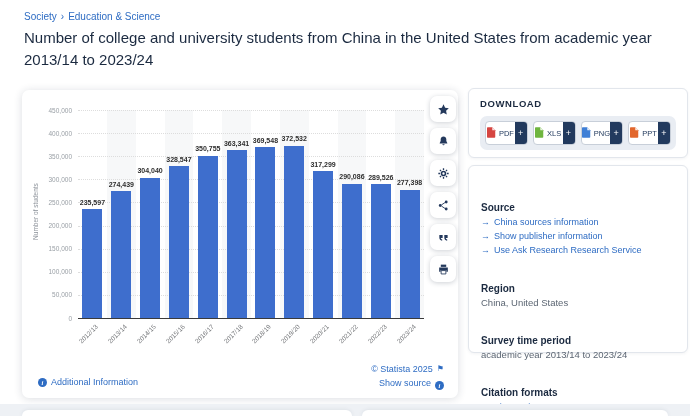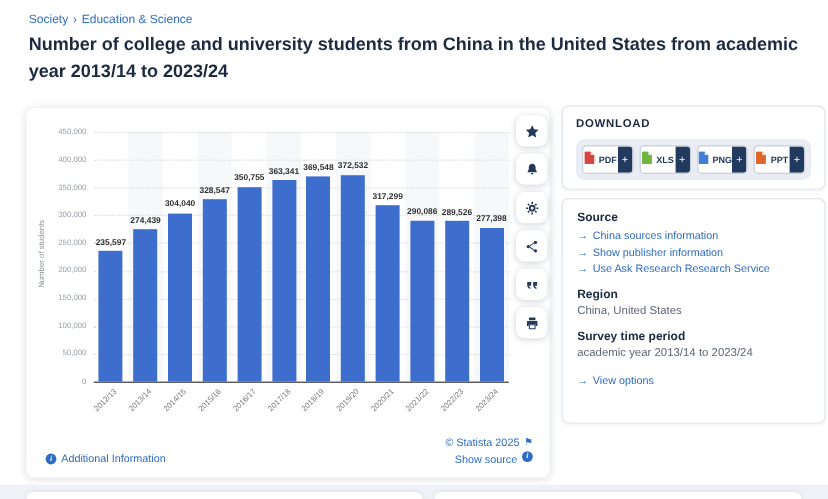--- a/index.html
+++ b/index.html
@@ -4,21 +4,21 @@
 <style>
   * { margin:0; padding:0; box-sizing:border-box; }
   html,body { width:690px; height:416px; overflow:hidden; background:#ffffff;
     font-family:"Liberation Sans", sans-serif; position:relative; }
 
   
   .breadcrumb { position:absolute; left:24px; top:11px; font-size:10px; color:#2e6cc3; }
   .bc-item { cursor:pointer;text-align:right; }
   .bc-sep { margin:0 4px; color:#2e6cc3; }
   .page-title { position:absolute; left:24px; top:27px; width:654px;
-    font-size:15px; line-height:22px; font-weight:700; color:#1b2a40; }
+    font-size:15px; line-height:22px; font-weight:400; color:#1b2a40; }
 
   
   .chart-card { position:absolute; left:22px; top:90px; width:436px; height:308px;
     background:#fff; border-radius:7px; box-shadow:0 1px 8px rgba(30,45,70,.16); }
   .ylabel { position:absolute; left:-62px; top:118px; width:150px; text-align:center;
     transform:rotate(-90deg); font-size:6.5px; color:#8b9199; }
   .plot { position:absolute; left:56px; top:20px; width:346px; height:208px; }
   .stripe { position:absolute; top:0; height:208px; background:#f7f8f9; }
   .gridline { position:absolute; left:0; width:100%; border-top:1px dotted #ddd; }
   .baseline { position:absolute; left:0; bottom:-1px; width:100%; border-top:1.5px solid #3a3a3a; }
@@ -31,47 +31,47 @@
     transform:rotate(-45deg); transform-origin:top right; white-space:nowrap; }
 
   
   .add-info { position:absolute; left:16px; bottom:11px; font-size:9px; color:#2e6cc3;
     display:flex; align-items:center; gap:4px; cursor:pointer; }
   .info-dot { display:inline-flex; width:9px; height:9px; border-radius:50%;
     background:#2e6cc3; color:#fff; font-size:6.5px; font-style:italic; font-weight:bold;
     align-items:center; justify-content:center; font-family:"Liberation Serif", serif; }
   .chart-credit { position:absolute; right:14px; bottom:8px; text-align:right;
     font-size:9px; color:#2e6cc3; line-height:14px; }
-  .credit-row { display:flex; align-items:flex-start; justify-content:flex-end; gap:4px;margin-left:44px; }
+  .credit-row { display:flex; align-items:flex-end; justify-content:flex-end; gap:4px;margin-left:44px; }
   .flag-glyph { font-size:8px; }
 
   
   .fab-col { position:absolute; left:430px; top:96px; display:flex; flex-direction:column; gap:6px; }
   .fab { width:26px; height:26px; background:#fff; border-radius:7px;
     box-shadow:0 1px 5px rgba(27,42,64,.22); display:flex; align-items:center;
     justify-content:center; cursor:pointer; }
   .fab svg { width:13px; height:13px; }
 
   
   .side-card { position:absolute; left:468px; width:220px; background:#fff;
     border:1px solid #e2e6ec; border-radius:6px; box-shadow:0 1px 3px rgba(30,45,70,.06); }
   .download-card { top:88px; height:70px; padding:9px 11px; }
   .download-title { font-size:9.5px; font-weight:bold; letter-spacing:.6px; color:#1b2a40; }
   .dl-row { margin-top:7px; background:#e9edf3; border-radius:7px; padding:5px;
     display:flex; gap:5px; justify-content:space-between; }
   .dl-btn { flex:1; height:24px; background:#fff; border:1px solid #c8cfd9; border-radius:4px;
     display:flex; align-items:center; overflow:hidden; cursor:pointer; }
   .dl-btn-main { flex:1; display:flex; align-items:center; justify-content:center; gap:3px; }
-  .dl-btn-label { font-size:7.5px; font-weight:bold; color:#223a5e; }
+  .dl-btn-label { font-size:7.5px; font-weight:normal; color:#223a5e; }
   .dl-plus { width:12px; align-self:stretch; background:#223a5e; color:#fff;
     display:flex; align-items:center; justify-content:center; font-size:9px; }
 
   .details-card { top:165px; height:188px; padding:10px 12px; }
   .sec-heading { font-size:10px; font-weight:bold; color:#1b2a40; margin-bottom:2px; }
-  .sec { margin-bottom:9px; }
+  .sec { margin-bottom:9px;margin-top:26px; }
   .link-row { font-size:9px; color:#2e6cc3; line-height:14px; display:flex; gap:4px;
     align-items:baseline; cursor:pointer; }
   .arrow { font-size:9px; }
   .sec-value { font-size:9.5px; color:#5c6673; line-height:13px; }
 
   
   .bottom-band { position:absolute; left:0; top:404px; width:690px; height:12px; background:#eef1f5; }
   .band-card { position:absolute; top:410px; height:6px; background:#fff; border-radius:8px 8px 0 0;
     box-shadow:0 0 4px rgba(30,45,70,.10); }
   .band-card.left { left:22px; width:330px; }
@@ -277,20 +277,21 @@
   </div>
   <div class="sec">
     <div class="sec-heading">Region</div>
     <div class="sec-value">China, United States</div>
   </div>
   <div class="sec">
     <div class="sec-heading">Survey time period</div>
     <div class="sec-value">academic year 2013/14 to 2023/24</div>
   </div>
   <div class="sec">
+    <div class="sec-heading">Citation formats</div>
     <div class="link-row">
       <span class="arrow">→</span>
       <span>View options</span>
     </div>
   </div>
 </div>
 
 <div class="bottom-band"></div>
 <div class="band-card left"></div>
 <div class="band-card right"></div>

